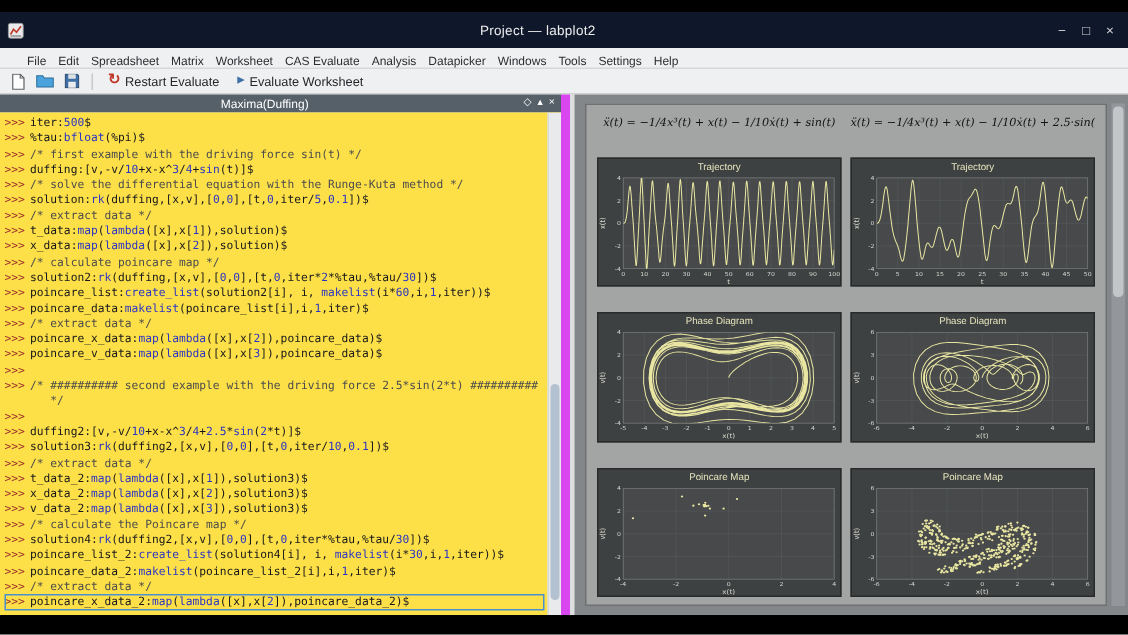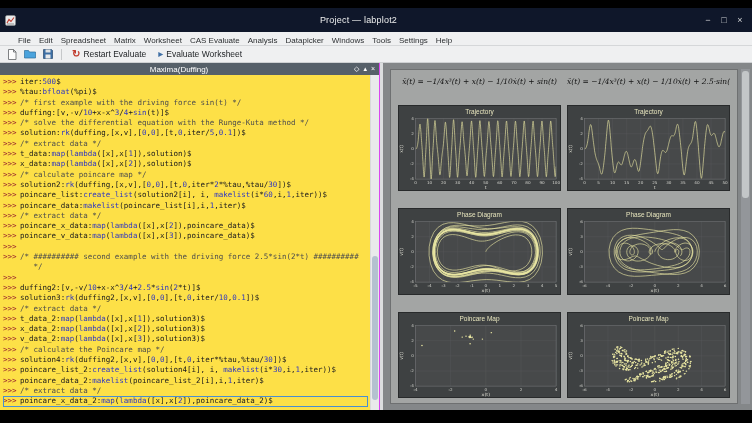--- a/index.html
+++ b/index.html
@@ -22,21 +22,21 @@
   .toolbar{height:17px;flex:0 0 auto;display:flex;align-items:center;background:#eff0f1;border-bottom:1px solid #cfd1d3;padding-left:4px;gap:2px}
   .icon-btn{width:16px;height:15px;display:flex;align-items:center;justify-content:center}
   .tsep{width:1px;height:11px;background:#c6c8ca;margin:0 3px}
   .tbtn{display:flex;align-items:center;gap:3px;font-size:8.5px;background:none;border:none;padding:1px 5px;color:#232629;font-family:"Liberation Sans",sans-serif;white-space:nowrap}
   .ticon{font-size:10px;line-height:10px}
   .ticon.red{color:#c0392b;font-weight:bold}
   .ticon.blue{color:#3f6fa5}
 
   
   .main{flex:1;display:flex;min-height:0}
-  .left-panel{width:380px;flex:0 0 auto;display:flex;flex-direction:column;min-height:0;border-right:1px solid #d946ef}
+  .left-panel{width:380px;flex:0 0 auto;display:flex;flex-direction:column;min-height:0;border-right:6px solid #d946ef}
   .splitter{width:3px;background:#dcdedf;flex:0 0 auto}
   .right-panel{flex:1;display:flex;flex-direction:column;min-width:0}
 
   
   .dock-header{height:12px;display:flex;align-items:center;padding:0 4px;flex:0 0 auto}
   .dock-header.dark{background:#566069;color:#fff}
   .dock-header.light{background:#c2c6c9;color:#26292c}
   .dock-title{flex:1;text-align:center;font-size:8px}
   .dock-btns{display:flex;gap:4px;font-size:7px;line-height:12px}
   .dock-btns span{cursor:default}

